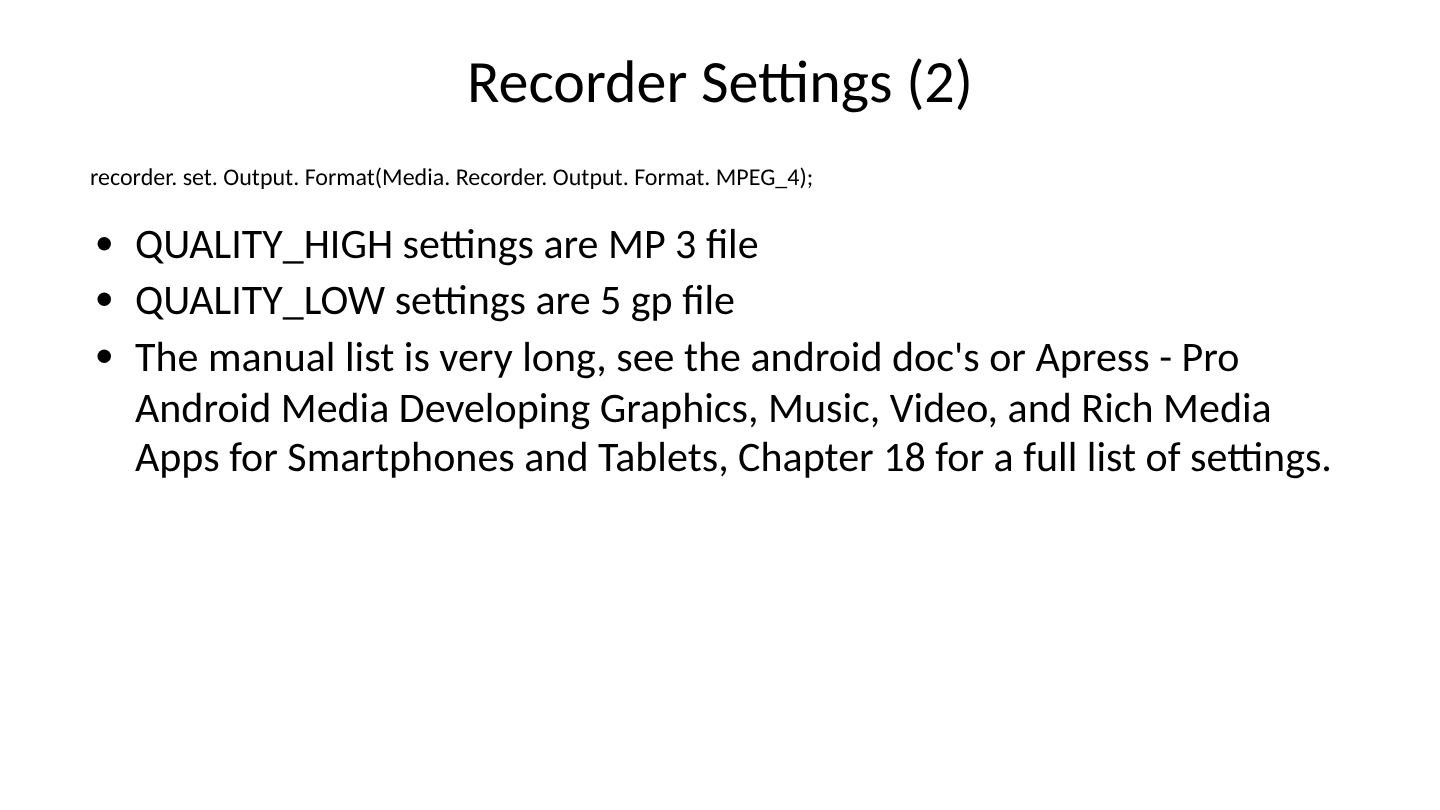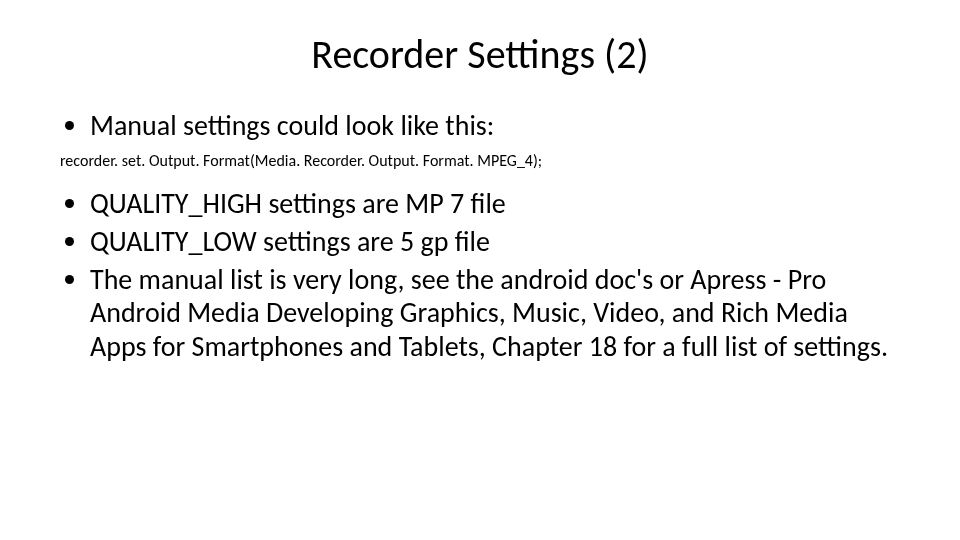--- a/index.html
+++ b/index.html
@@ -40,26 +40,23 @@
     font-size: 16px;
     line-height: 1.3;
   }
 </style>
 </head>
 <body>
 
 <div class="slide">
   <h1 class="title">Recorder Settings (2)</h1>
 
-  <ul class="bullets">
-    <li>Manual settings could look like this:</li>
-  </ul>
 
   <div class="code-block">
     <div class="code-line">recorder. set. Output. Format(Media. Recorder. Output. Format. MPEG_4);</div>
   </div>
 
   <ul class="bullets">
-    <li>QUALITY_HIGH settings are MP 7 file</li>
+    <li>QUALITY_HIGH settings are MP 3 file</li>
     <li>QUALITY_LOW settings are 5 gp file</li>
     <li>The manual list is very long, see the android doc's or Apress - Pro Android Media Developing Graphics, Music, Video, and Rich Media Apps for Smartphones and Tablets,  Chapter 18 for a full list of settings.</li>
   </ul>
 </div>
 
 </body></html>

